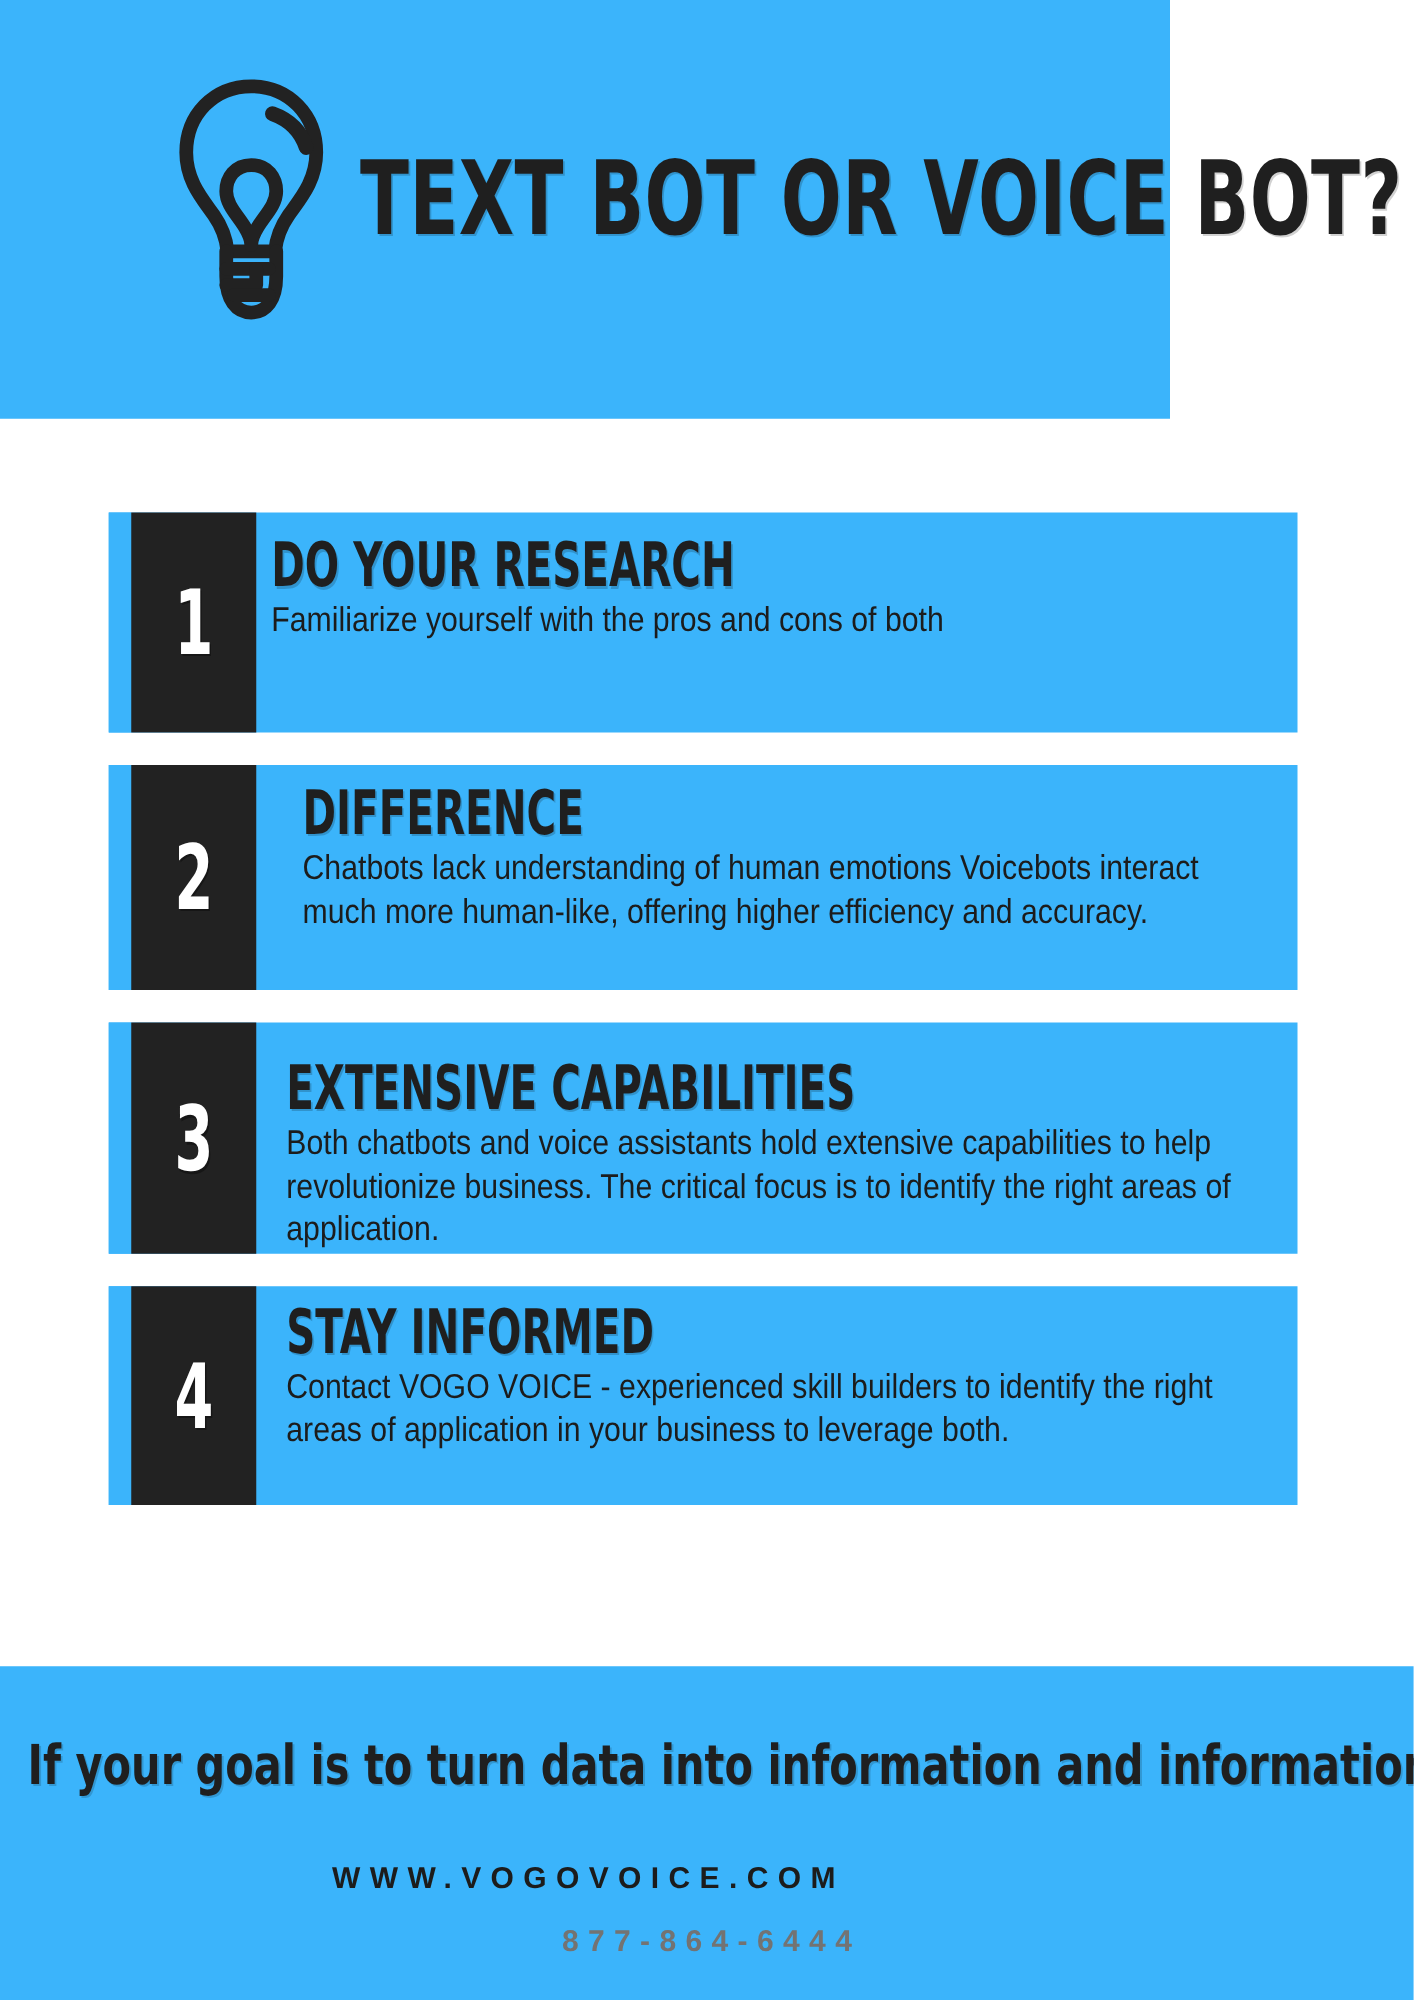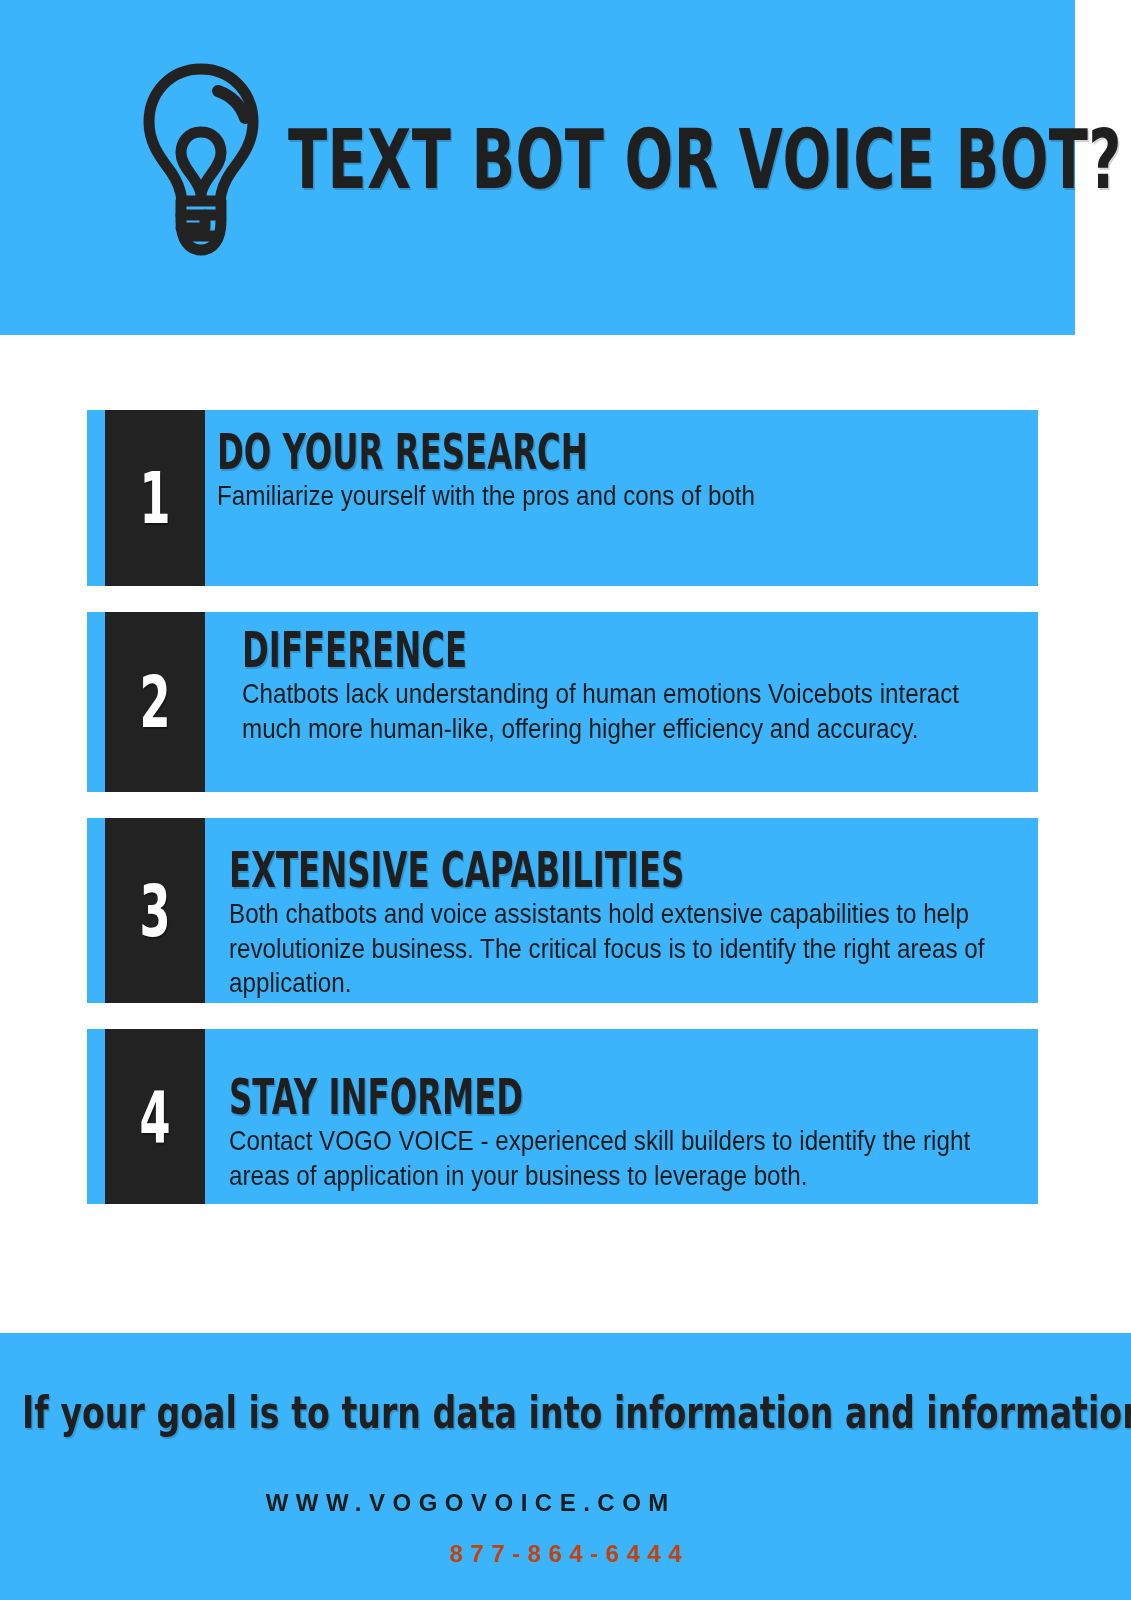--- a/index.html
+++ b/index.html
@@ -17,21 +17,21 @@
     width: 1131px;
     height: 1600px;
     background: #ffffff;
   }
 
   
   .header-band {
     position: absolute;
     left: 0;
     top: 0;
-    width: 1075px;
+    width: 936px;
     height: 335px;
     background: #3bb4fb;
   }
 
   .header-inner {
     position: absolute;
     left: 140px;
     top: 60px;
     display: flex;
     align-items: center;
@@ -130,21 +130,21 @@
 
   
   .card-1 { height: 176px; }
   .card-2 { height: 180px; }
   .card-3 { height: 185px; }
   .card-4 { height: 175px; }
 
   .card-1 .step-body { padding-top: 18px; padding-left: 12px; }
   .card-2 .step-body { padding-top: 14px; padding-left: 37px; }
   .card-3 .step-body { padding-top: 28px; }
-  .card-4 .step-body { padding-top: 12px; margin-top: 32px; }
+  .card-4 .step-body { padding-top: 12px; }
 
   
   .footer-band {
     position: absolute;
     left: 0;
     top: 1333px;
     width: 1131px;
     height: 267px;
     background: #3bb4fb;
   }
@@ -182,21 +182,21 @@
   .footer-phone {
     position: absolute;
     left: 0;
     top: 1540px;
     width: 1131px;
     text-align: center;
     font-family: "Liberation Sans", sans-serif;
     font-weight: 700;
     font-size: 24px;
     letter-spacing: 7.5px;
-    color: #c2410c;
+    color: #737373;
     text-indent: 7.5px;
   }
 </style>
 </head>
 <body>
 
 <div class="poster">
 
   <div class="header-band">
     <div class="header-inner">

